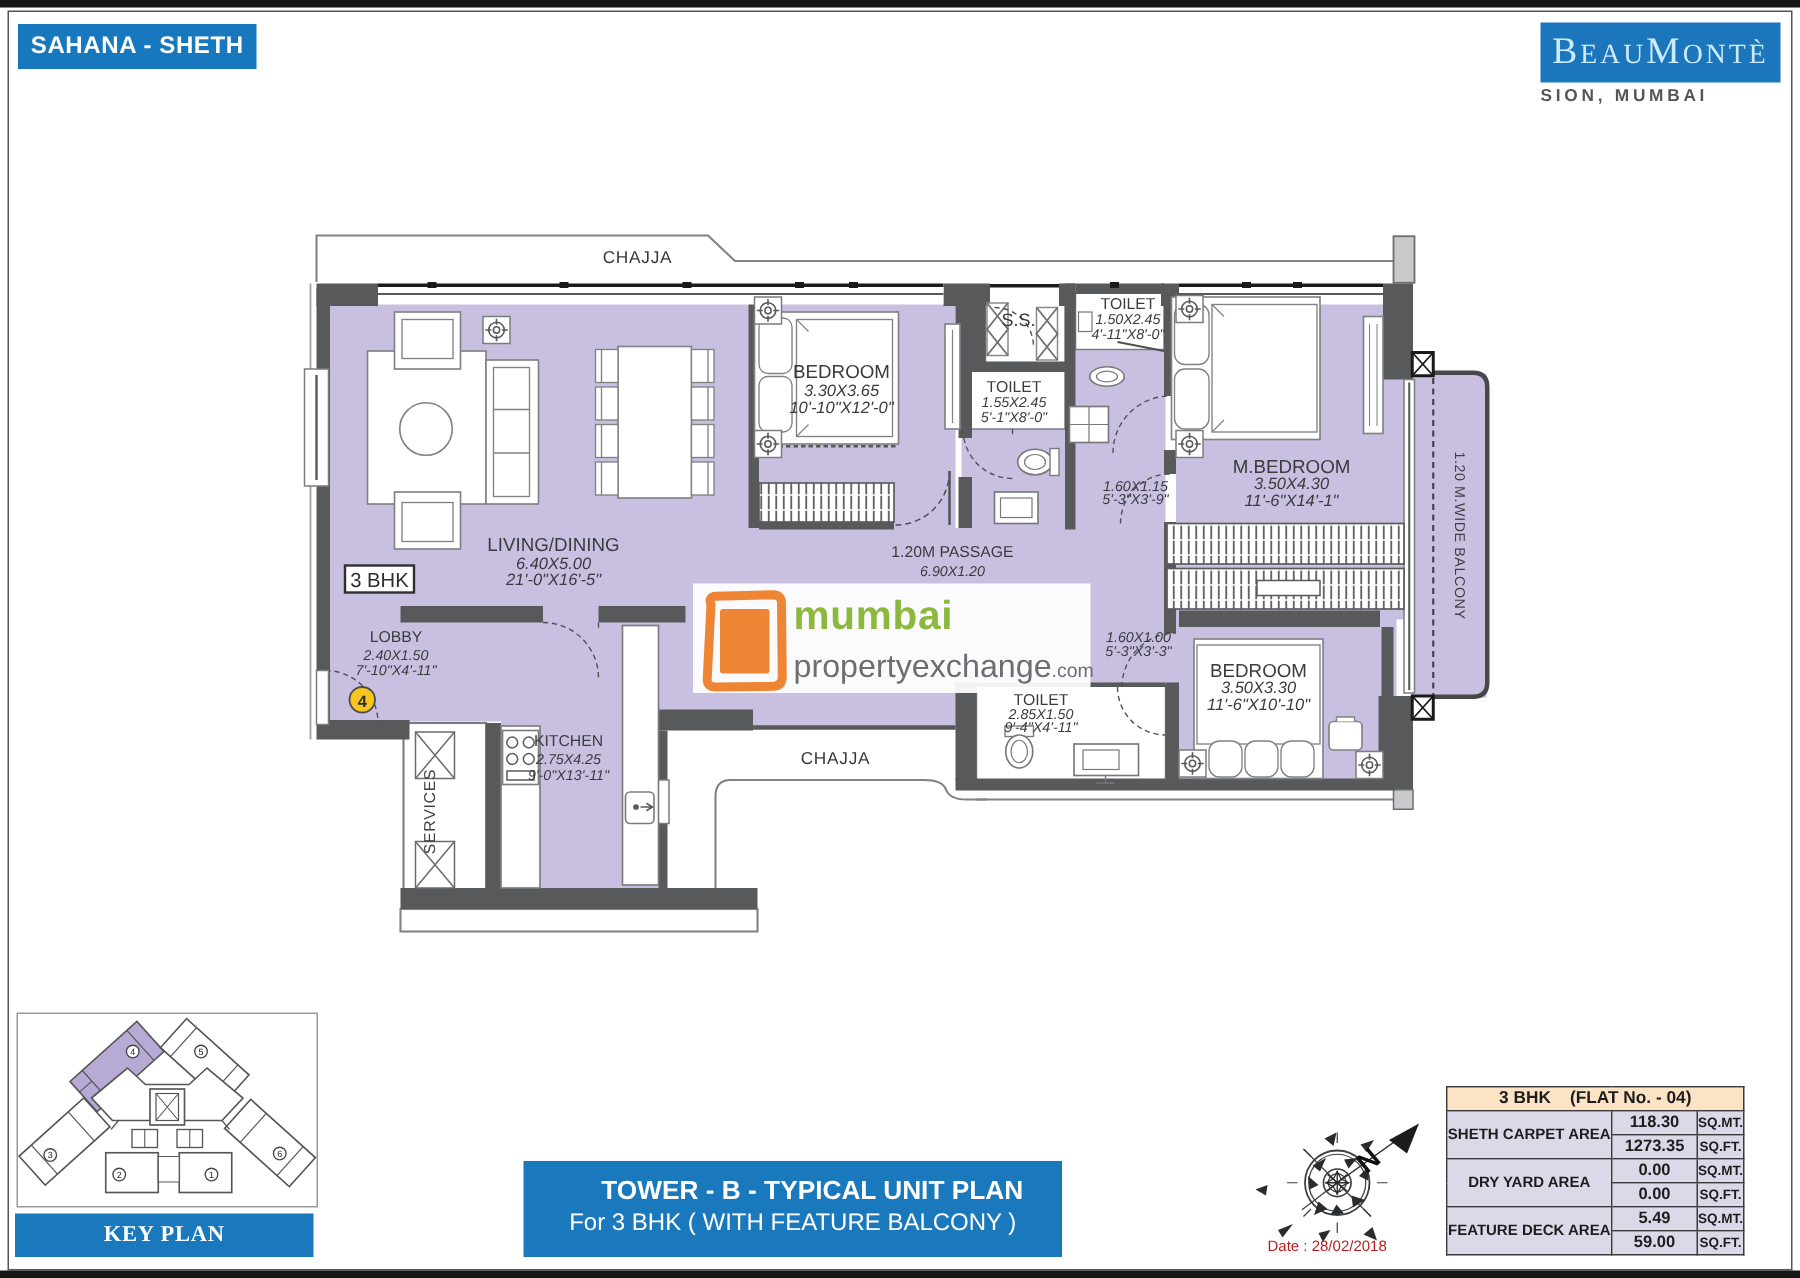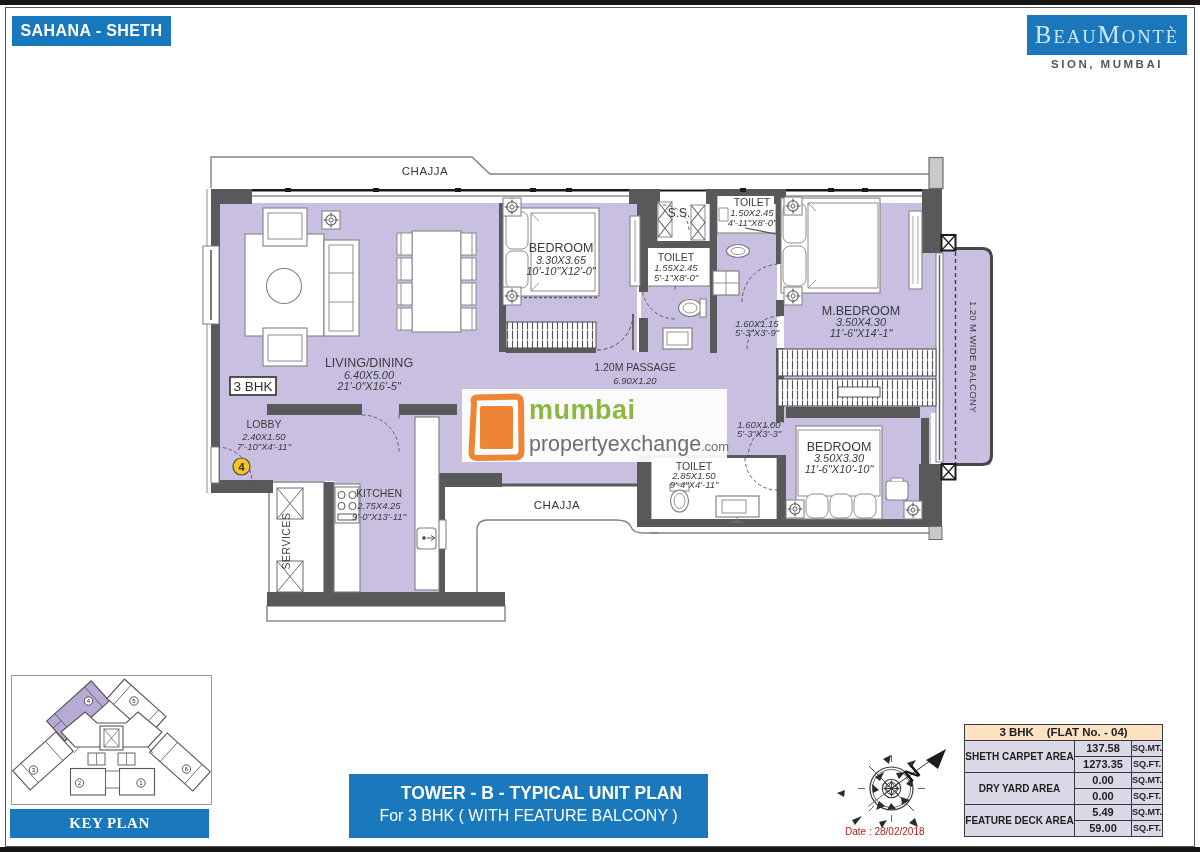--- a/index.html
+++ b/index.html
@@ -8,21 +8,21 @@
 #frame{position:absolute;left:5px;top:7px;width:1188px;height:838px;border:1.5px solid #55565a;}
 #topbar{position:absolute;left:0;top:0;width:1200px;height:4.5px;background:#161616;}
 #botbar{position:absolute;left:0;top:847px;width:1200px;height:5px;background:#161616;}
 #sahana{position:absolute;left:12px;top:16px;width:159px;height:30px;background:#1878bd;color:#fff;
   font-weight:bold;font-size:16px;text-align:center;line-height:30px;letter-spacing:.4px;}
 #bmbox{position:absolute;left:1027px;top:15px;width:160px;height:40px;background:#1b76bb;color:#cdeafb;
   text-align:center;font-family:"Liberation Serif",serif;}
 #bmbox .big{font-size:25px;}
 #bmbox .sm{font-size:18.5px;}
 #bmbox div{line-height:40px;letter-spacing:2px;}
-#sion{position:absolute;left:1027px;top:58px;width:160px;text-align:center;font-size:11.5px;font-weight:bold;
+#sion{position:absolute;left:1027px;top:58px;width:160px;text-align:left;font-size:11.5px;font-weight:bold;
   color:#55565a;letter-spacing:2.5px;}
 #keybar{position:absolute;left:10px;top:809px;width:199px;height:29px;background:#1a79bd;color:#fff;
   font-weight:bold;font-size:15px;text-align:center;line-height:29px;letter-spacing:0.5px;font-family:Liberation Serif, serif;}
 #keybox{position:absolute;left:11px;top:675px;width:199px;height:128px;border:1px solid #999;background:#fff;}
 #towerbox{position:absolute;left:349px;top:774px;width:359px;height:64px;background:#1a79bd;color:#fff;text-align:center;}
 #towerbox .l1{font-weight:bold;font-size:17.5px;margin-top:9px;padding-left:26px;}
 #towerbox .l2{font-size:16px;margin-top:3px;}
 #datetxt{position:absolute;left:845px;top:826px;font-size:10px;color:#b91c1c;}
 #areatable{position:absolute;left:964px;top:724px;border-collapse:collapse;table-layout:fixed;width:198px;}
 #areatable td{border:1px solid #3a3a3c;font-weight:bold;color:#1d1d1f;text-align:center;padding:0;white-space:nowrap;overflow:hidden;line-height:15px;}
@@ -440,21 +440,21 @@
         <col style="width:110px">
         <col style="width:57px">
         <col style="width:31px">
       </colgroup>
 <tbody>
         <tr>
           <td class="hd" colspan="3">3 BHK&nbsp;&nbsp;&nbsp;&nbsp;(FLAT No. - 04)</td>
         </tr>
 <tr>
           <td class="lb" rowspan="2">SHETH CARPET AREA</td>
-          <td class="vl">137.58</td>
+          <td class="vl">118.30</td>
           <td class="un">SQ.MT.</td>
         </tr>
 <tr>
           <td class="vl">1273.35</td>
           <td class="un">SQ.FT.</td>
         </tr>
 <tr>
           <td class="lb" rowspan="2">DRY YARD AREA</td>
           <td class="vl">0.00</td>
           <td class="un">SQ.MT.</td>

